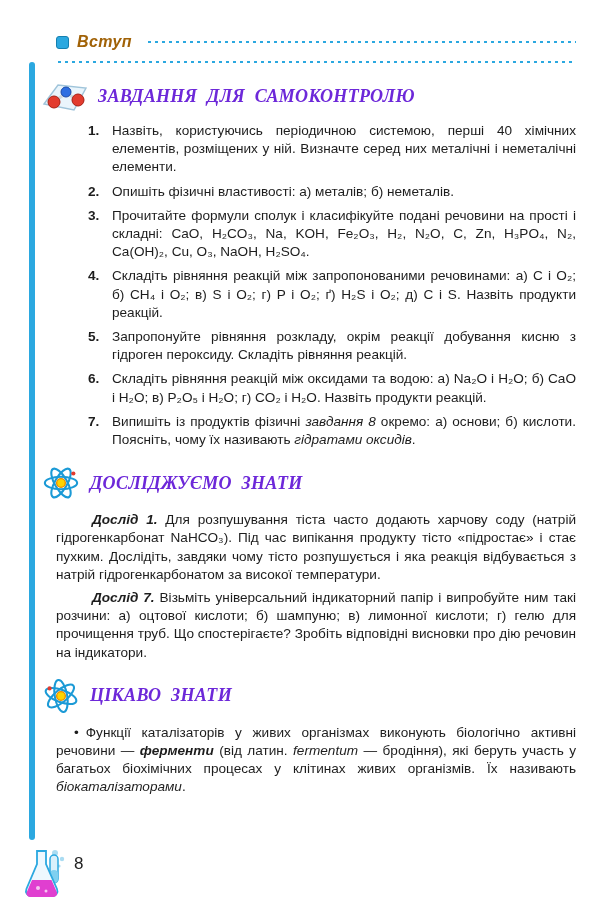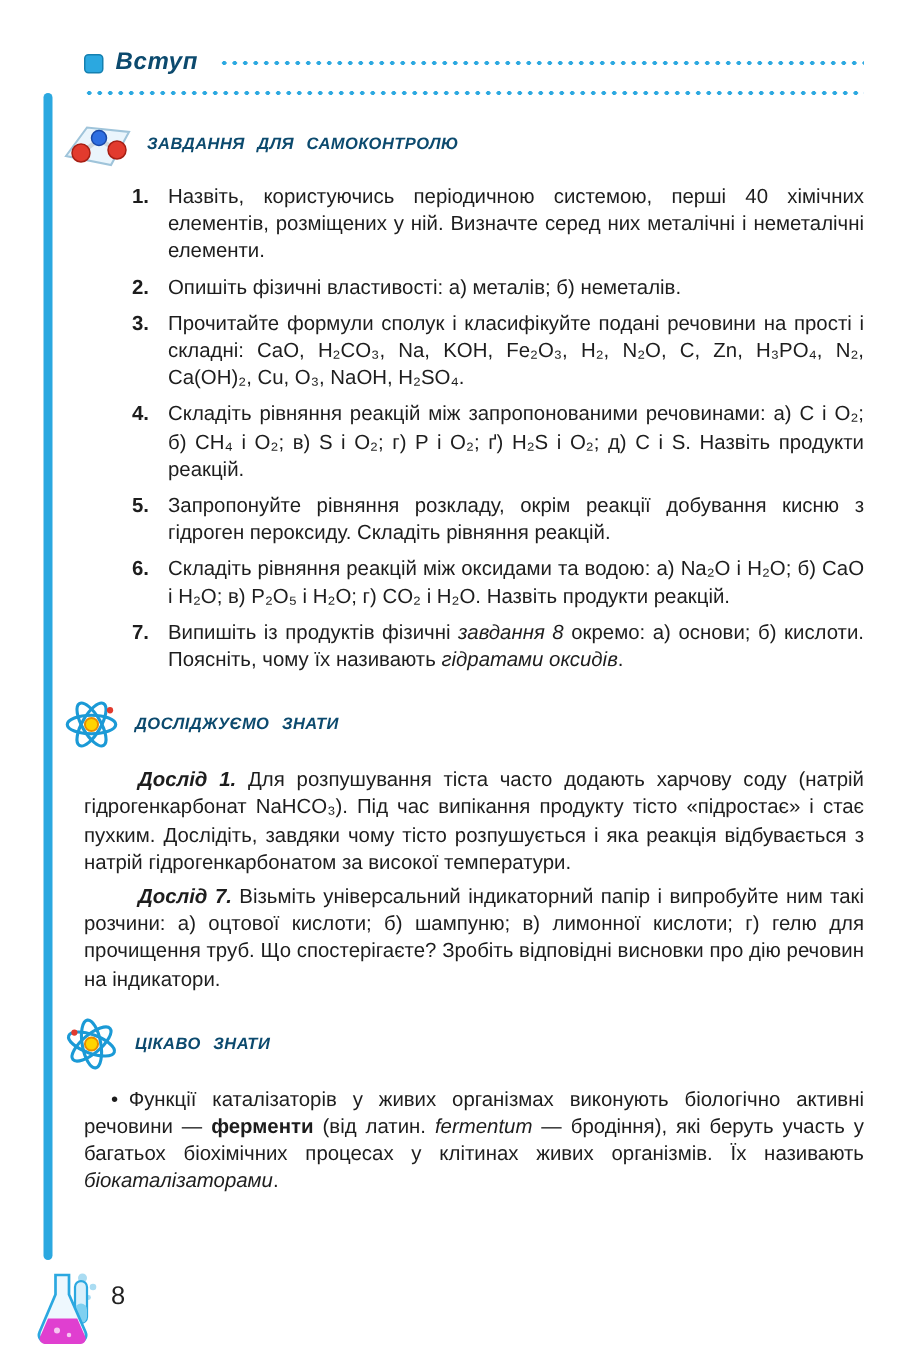--- a/index.html
+++ b/index.html
@@ -16,59 +16,59 @@
     background:#2ba8e0; border-radius:3px;
   }
 
   
   .header-row { display:flex; align-items:center; gap:8px; height:20px; }
   .header-chip {
     width:13px; height:13px; background:#2ba8e0; border-radius:3px;
     border:1px solid #1580b0; flex:0 0 auto;
   }
   .header-title {
-    color:#0c4a6e; font-weight:bold; font-style:italic; font-size:16px;
+    color:#a16207; font-weight:bold; font-style:italic; font-size:16px;
     letter-spacing:0.4px;
   }
   .dots {
     flex:1; height:4px; margin-left:6px;
     background-image:radial-gradient(circle, #2ba8e0 1.3px, rgba(0,0,0,0) 1.5px);
     background-size:7px 4px; background-repeat:repeat-x; background-position:0 50%;
   }
   .rule {
     height:4px; margin-top:8px;
     background-image:radial-gradient(circle, #2ba8e0 1.3px, rgba(0,0,0,0) 1.5px);
     background-size:7px 4px; background-repeat:repeat-x; background-position:0 50%;
   }
 
   
   .section-head { display:flex; align-items:center; gap:10px; margin:15px 0 9px -14px; }
   .section-icon { flex:0 0 auto; display:flex; align-items:center; justify-content:center; }
   .section-title {
-    color:#0c4a6e; font-weight:bold; font-style:italic; font-size:11px;
-    word-spacing:5px; letter-spacing:0.3px;
+    color:#6d28d9; font-weight:bold; font-style:italic; font-size:18px;
+    word-spacing:5px; letter-spacing:0.3px;font-family:Liberation Serif, serif;
   }
 
   
   .body-text { font-size:13.6px; line-height:1.34; text-align:justify; }
 
   
   .task-list { margin-left:32px; }
   .task { display:flex; margin-bottom:6px; }
   .task-num { flex:0 0 24px; font-weight:bold; font-size:13.6px; line-height:1.34; }
   .task-text { flex:1; }
 
   
   .experiment { text-indent:36px; margin-bottom:5px; }
   .exp-label { font-weight:bold; font-style:italic; }
 
   
   .fact { text-indent:18px; margin-bottom:5px; }
   .fact-dot { margin-right:7px; }
-  .em-bi { font-weight:bold; }
+  .em-bi { font-style:italic; font-weight:bold; }
   .em-i  { font-style:italic; }
   .em-b  { font-weight:bold; }
 
   
   .footer-icon { position:absolute; left:20px; bottom:6px; }
   .page-num { position:absolute; left:74px; bottom:40px; font-size:17px; color:#222; }
 </style>
 </head>
 <body>
 

